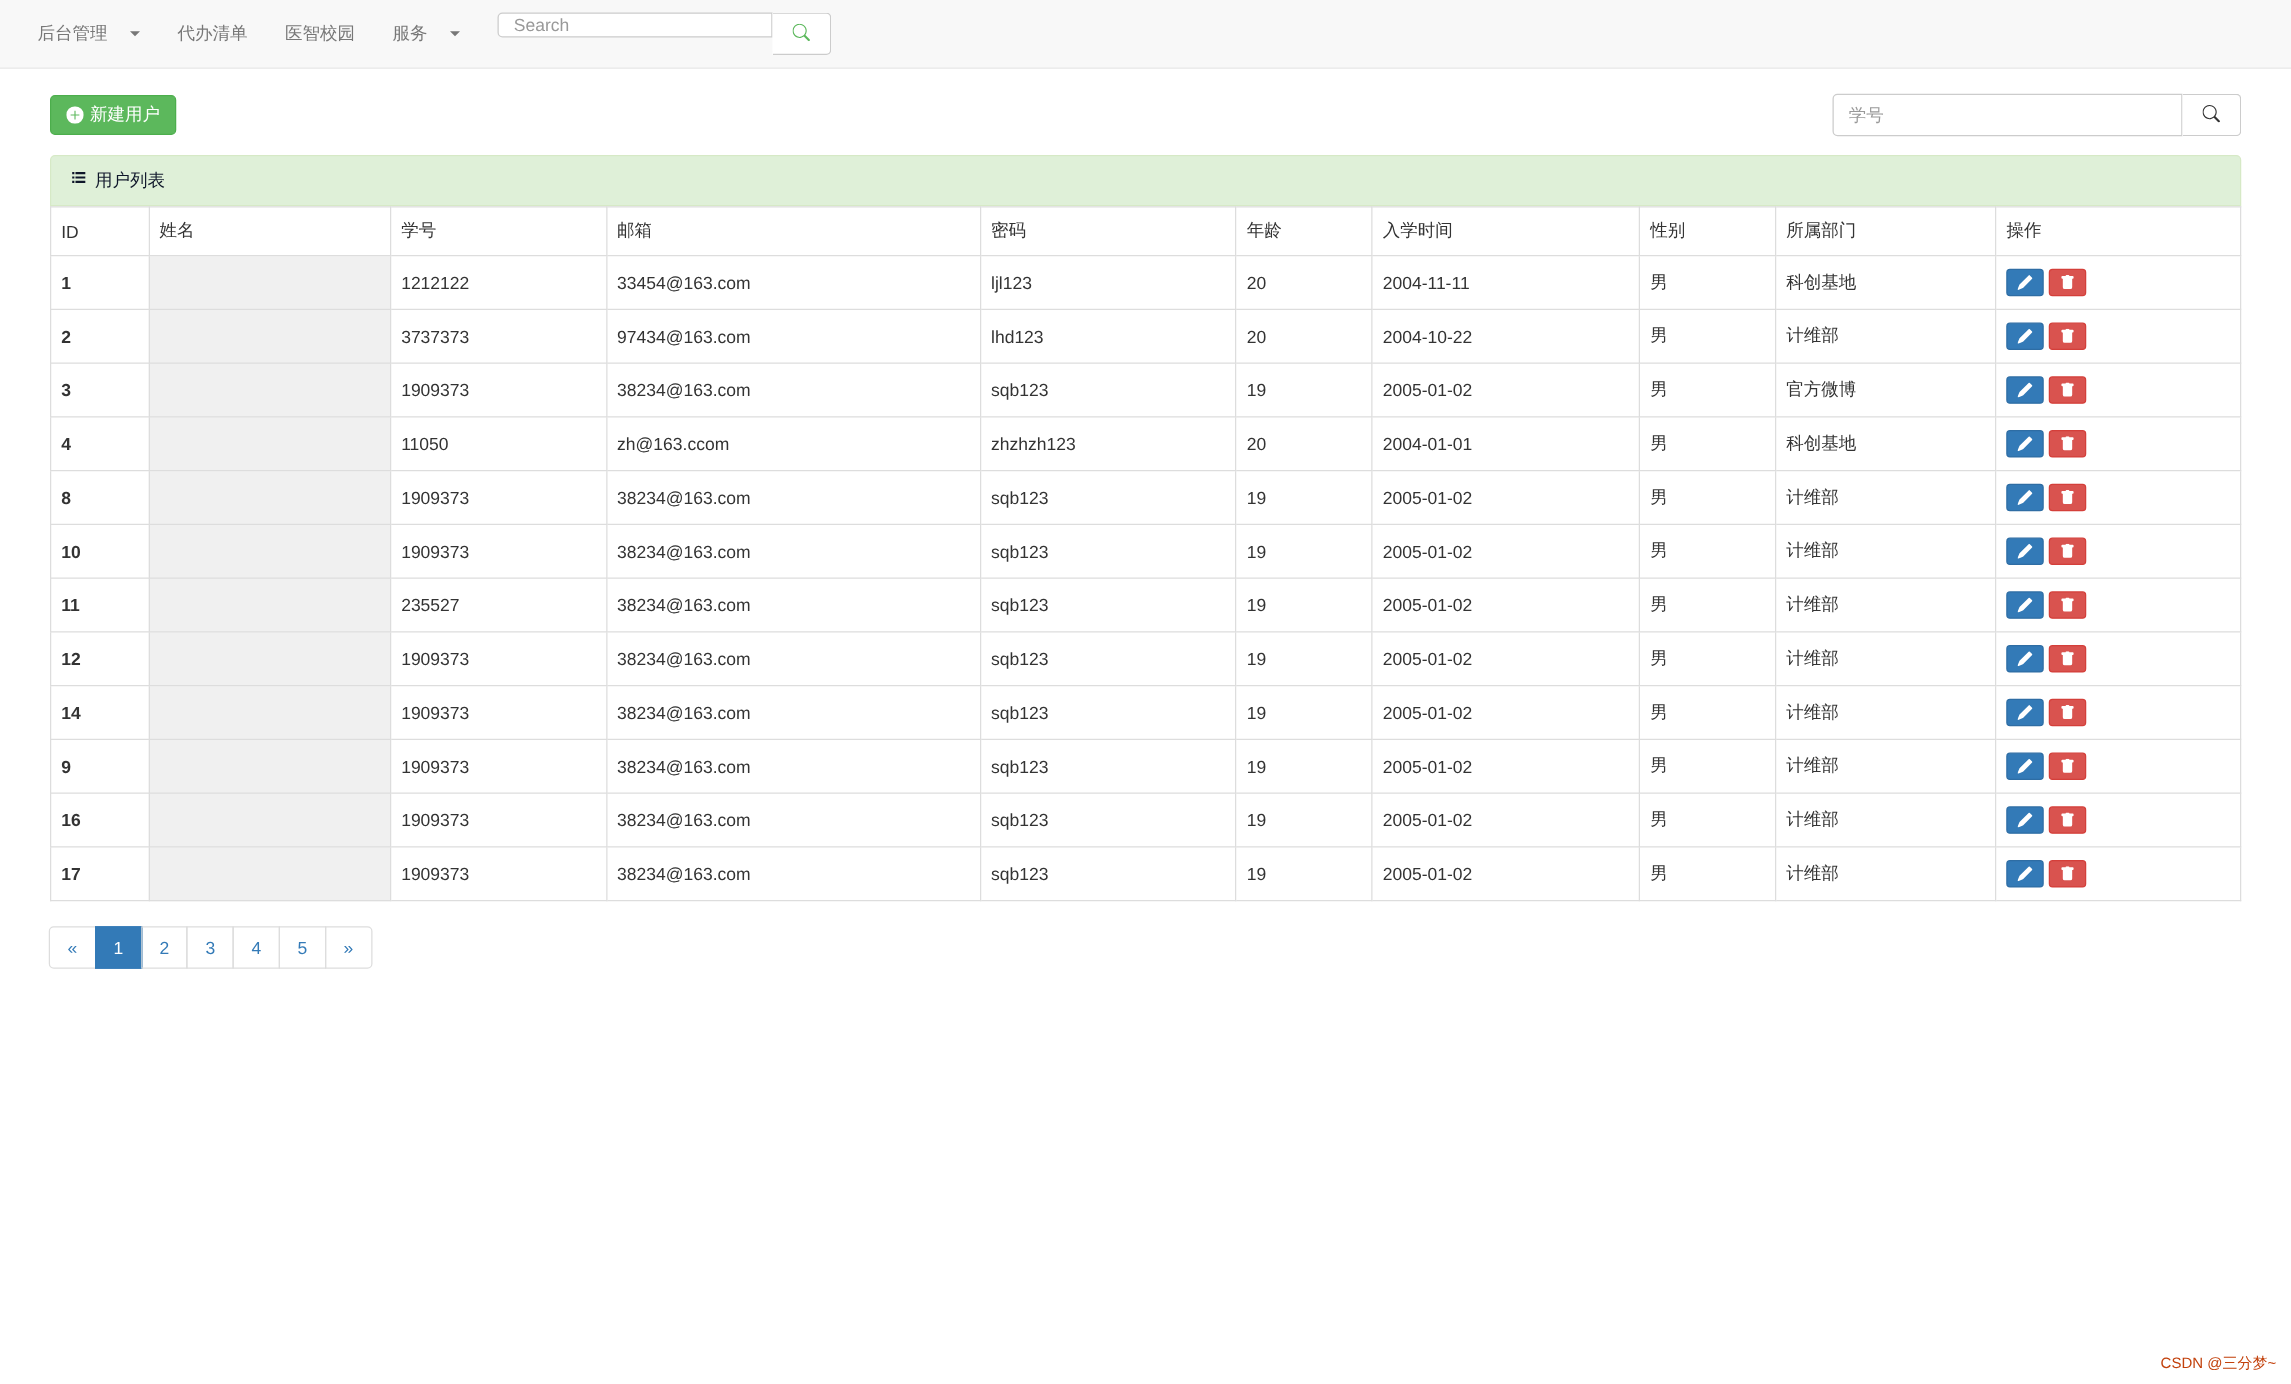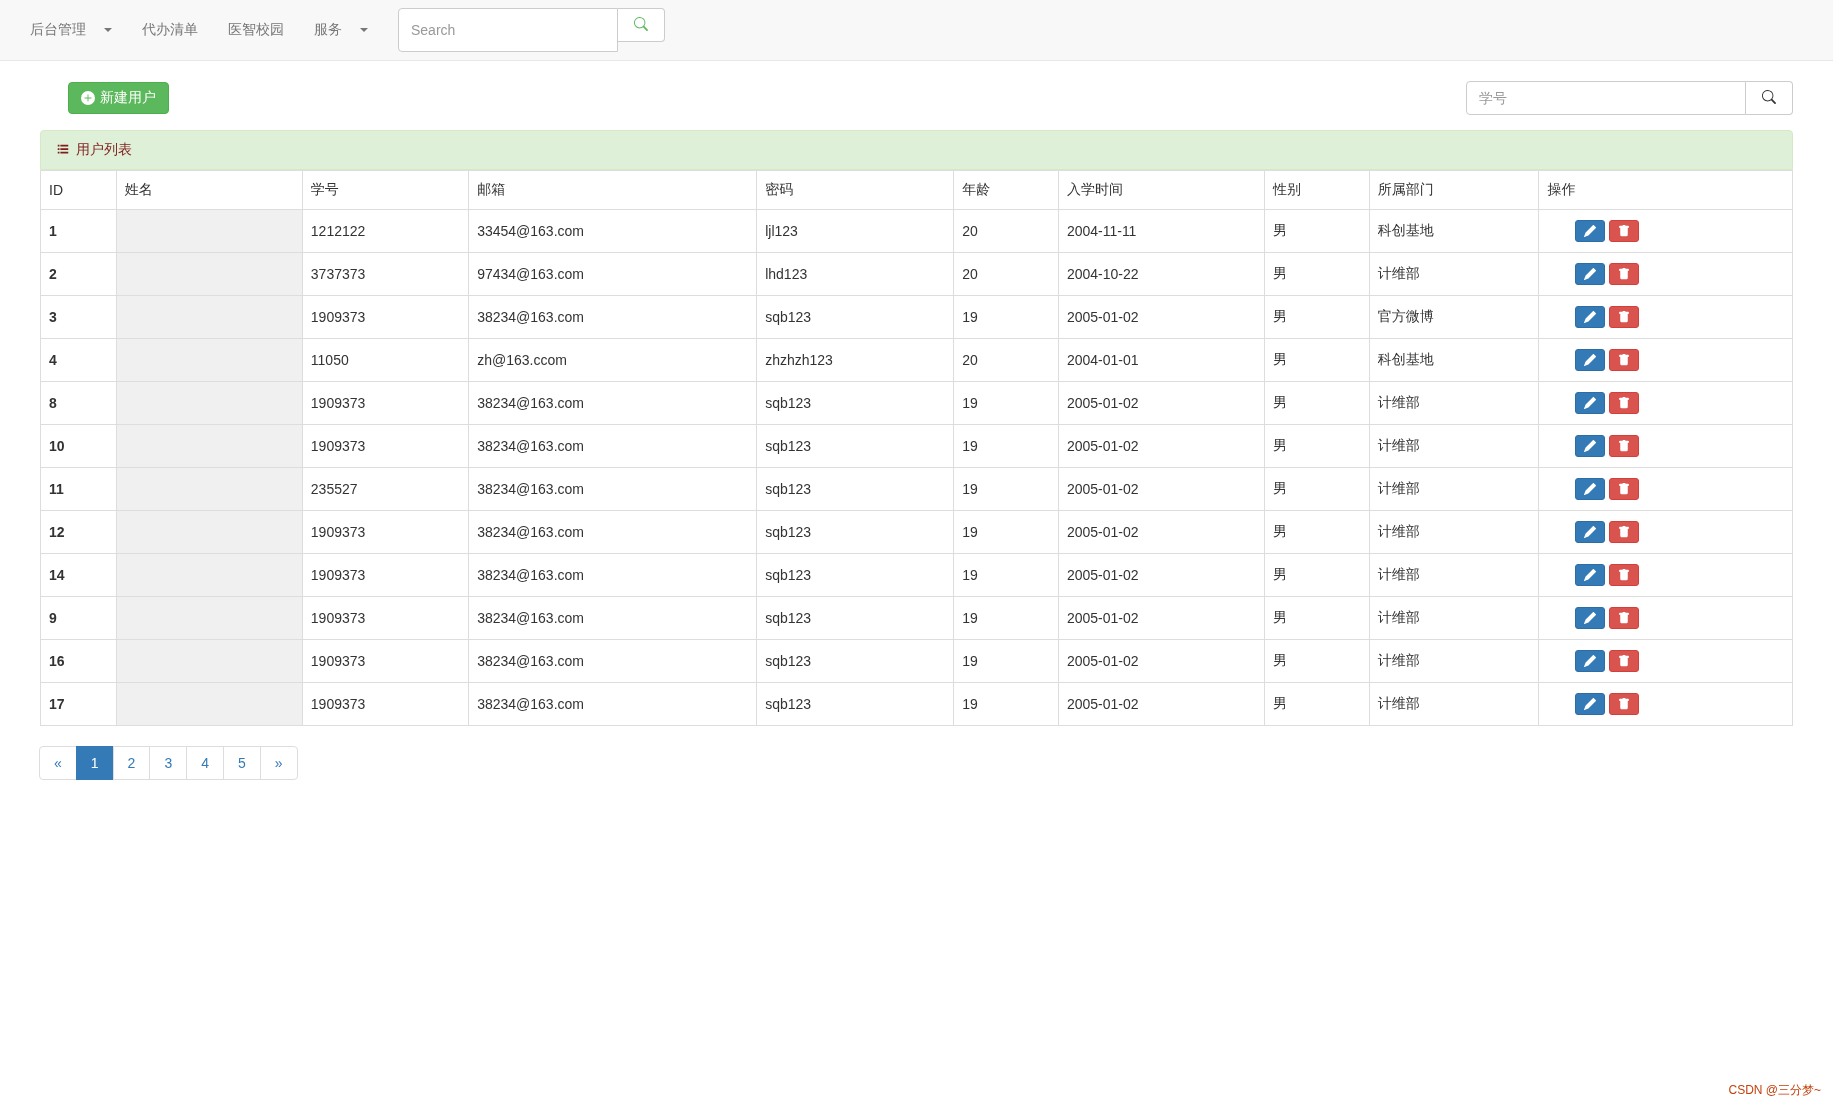--- a/index.html
+++ b/index.html
@@ -2,39 +2,39 @@
 <html><head>
   <meta charset="utf-8">
   <style>
     * { box-sizing: border-box; margin: 0; padding: 0; }
     body { font-family: "Helvetica Neue", Helvetica, Arial, "Microsoft YaHei", sans-serif; font-size: 14px; color: #333; background: #fff; }
     
     .navbar { background: #f8f8f8; border-bottom: 1px solid #e7e7e7; padding: 8px 15px; display: flex; align-items: center; gap: 5px; }
     .nav-item { padding: 10px 15px; color: #777; cursor: pointer; display: inline-flex; align-items: center; gap: 16px; }
     .caret-down-icon { display: inline-block; width: 0; height: 0; border-left: 4px solid transparent; border-right: 4px solid transparent; border-top: 4px solid #777; margin-left: 2px; }
     .nav-search-group { display: flex; margin-left: 10px; }
-    .nav-search-input { padding: 6px 12px; border: 1px solid #ccc; border-radius: 4px 0 0 4px; font-size: 14px; width: 220px; height: 44px; color: #555; }
+    .nav-search-input { padding: 6px 12px; border: 1px solid #ccc; border-radius: 4px 0 0 4px; font-size: 14px; width: 220px; height: 20px; color: #555; }
     .nav-search-input::placeholder { color: #999; }
     .nav-search-btn { padding: 6px 16px; border: 1px solid #ccc; border-left: none; border-radius: 0 4px 4px 0; background: #fff; cursor: pointer; color: #5cb85c; height: 34px; }
     .nav-search-btn svg { width: 14px; height: 14px; }
     
     .container { padding: 20px 40px; }
     .toolbar { display: flex; justify-content: space-between; align-items: center; margin-bottom: 15px; }
-    .btn { padding: 6px 12px; border-radius: 4px; cursor: pointer; font-size: 14px; display: inline-flex; align-items: center; gap: 5px; border: 1px solid transparent; margin-left: 28px; }
+    .btn { padding: 6px 12px; border-radius: 4px; cursor: pointer; font-size: 14px; display: inline-flex; align-items: center; gap: 5px; border: 1px solid transparent; }
     .btn-success { background: #5cb85c; border-color: #4cae4c; color: #fff; }
     .plus-icon { display: inline-flex; align-items: center; justify-content: center; }
     .plus-icon svg { width: 14px; height: 14px; }
     
     .search-group { display: flex; }
     .search-input { padding: 6px 12px; border: 1px solid #ccc; border-radius: 4px 0 0 4px; font-size: 14px; width: 280px; height: 34px; }
     .search-input::placeholder { color: #999; }
     .search-btn { padding: 6px 16px; border: 1px solid #ccc; border-left: none; border-radius: 0 4px 4px 0; background: #fff; cursor: pointer; height: 34px; }
     .search-btn svg { width: 14px; height: 14px; }
     
-    .panel-header { background: #dff0d8; border: 1px solid #d6e9c6; border-radius: 4px 4px 0 0; padding: 10px 15px; color: #7f1d1d; display: flex; align-items: center; gap: 6px; }
+    .panel-header { background: #dff0d8; border: 1px solid #d6e9c6; border-radius: 4px 4px 0 0; padding: 10px 15px; color: #0f172a; display: flex; align-items: center; gap: 6px; font-family: Liberation Serif, serif; }
     .list-icon svg { width: 14px; height: 14px; }
     
     table { width: 100%; border-collapse: collapse; }
     th, td { padding: 10px 8px; text-align: left; border: 1px solid #ddd; vertical-align: middle; }
     th { font-weight: normal; background: #fff; }
     td { background: #fff; }
     .id-col { font-weight: bold; }
     .name-cell { background: #f0f0f0; min-width: 80px; }
     .action-cell { white-space: nowrap; }
     .btn-sm { padding: 4px 8px; font-size: 12px; border-radius: 3px; }

